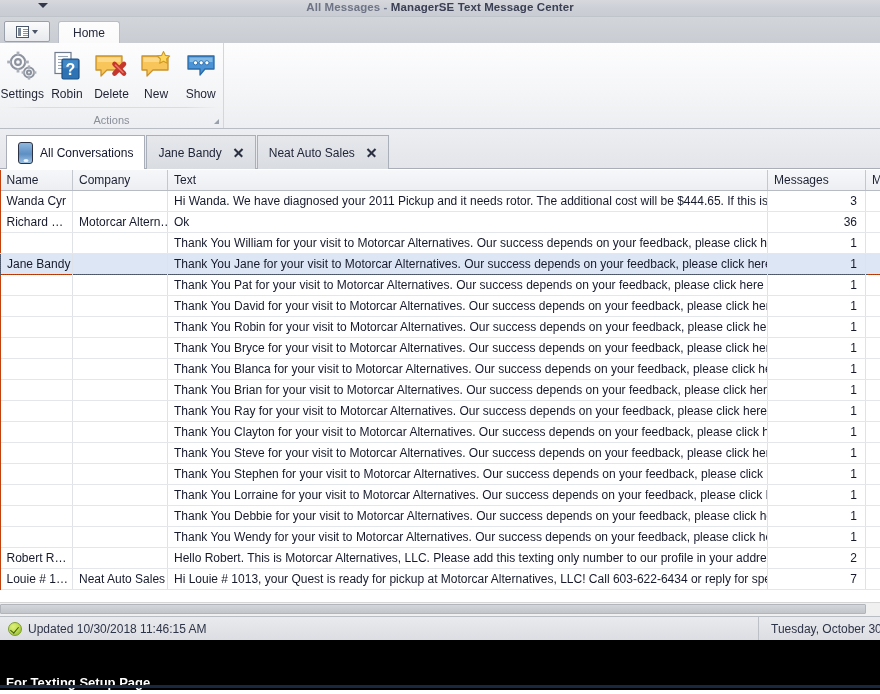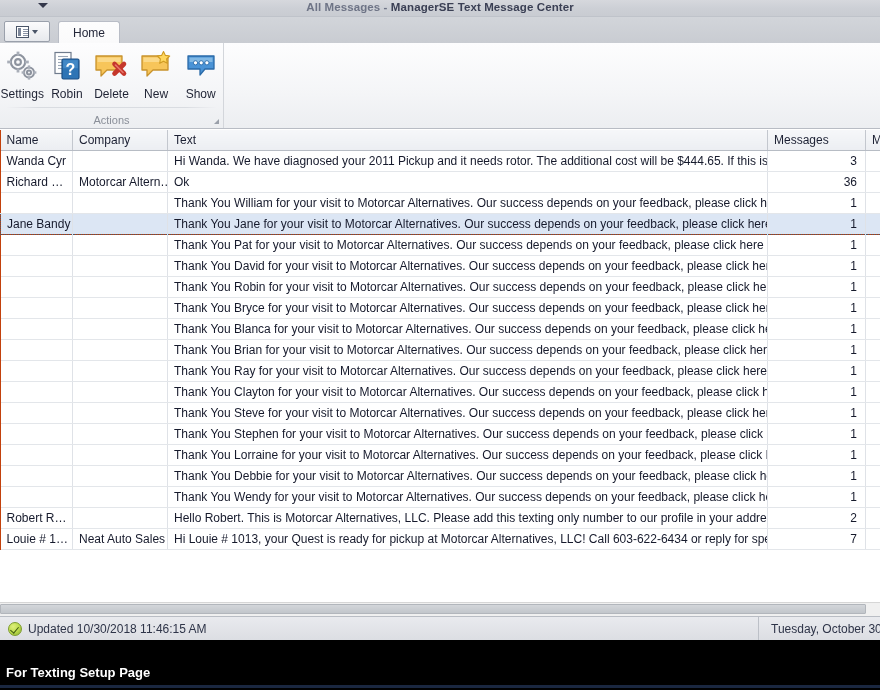--- a/index.html
+++ b/index.html
@@ -378,21 +378,21 @@
     box-sizing: border-box;
   }
 
   
   .footer {
     height: 50px;
     background: #000000;
     flex: 0 0 auto;
     display: flex;
     flex-direction: column;
-    justify-content: center;
+    justify-content: flex-end;
     position: relative;
   }
   .footer-title {
     color: #ffffff;
     font-size: 13px;
     font-weight: bold;
     padding-left: 6px;
     margin-top: 14px;
   }
   .footer-rule {
@@ -514,20 +514,34 @@
         </div>
 
       </div>
       <div class="group-sep"></div>
       <div class="group-title">Actions</div>
       <div class="group-launcher"></div>
     </div>
     <div class="ribbon-rest"></div>
   </div>
 
+  <div class="convtabs">
+    <div class="convtab active">
+      <span class="phone-icon"></span>
+      <span>All Conversations</span>
+    </div>
+    <div class="convtab">
+      <span>Jane Bandy</span>
+      <span class="tab-close"></span>
+    </div>
+    <div class="convtab">
+      <span>Neat Auto Sales</span>
+      <span class="tab-close"></span>
+    </div>
+  </div>
 
   <div class="grid-wrap">
     <table class="grid">
       <colgroup>
         <col class="col-name">
           <col class="col-company">
           <col class="col-text">
           <col class="col-msgs">
           <col class="col-more">
       </colgroup>

